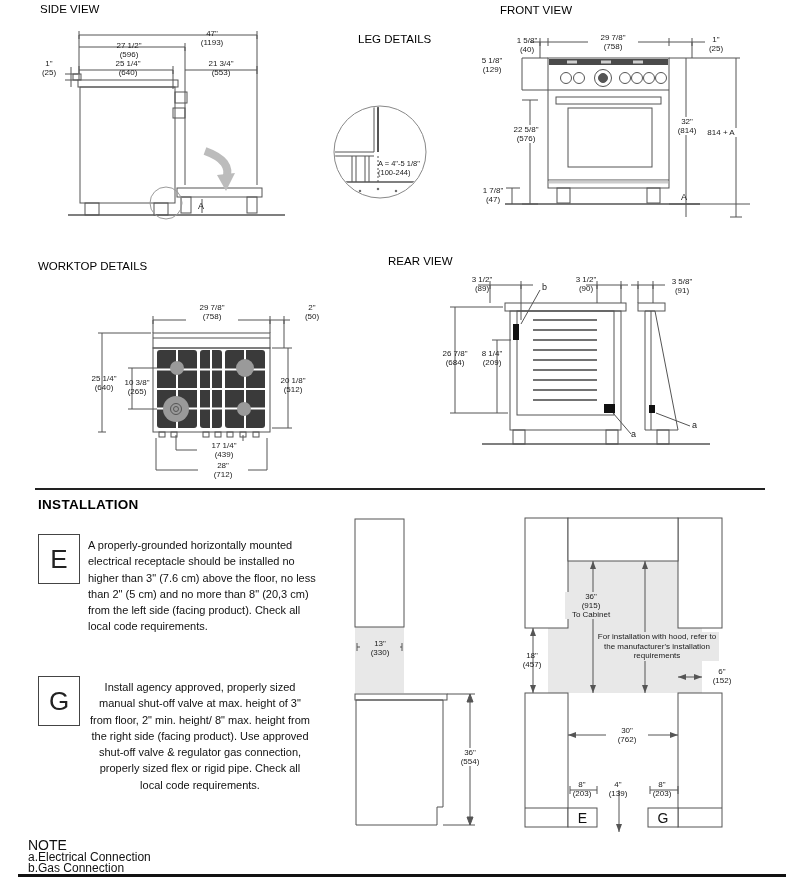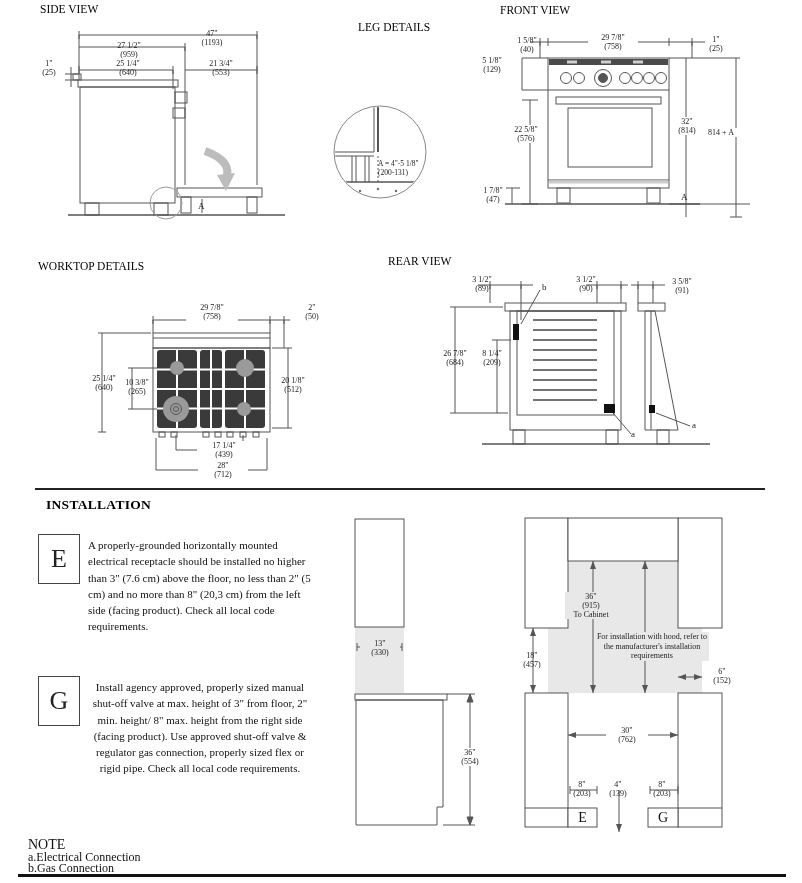--- a/index.html
+++ b/index.html
@@ -1,17 +1,17 @@
 <!DOCTYPE html>
 <html><head>
 <meta charset="utf-8">
 <style>
   html,body{margin:0;padding:0;background:#fff;}
   #page{position:relative;width:802px;height:883px;background:#fff;overflow:hidden;
-        font-family:Liberation Serif, serif;color:#111;}
+        font-family:Liberation Sans, sans-serif;color:#111;}
   .title{position:absolute;font-size:11.5px;color:#000;white-space:nowrap;}
   .dim{position:absolute;font-size:8px;line-height:9px;text-align:center;color:#1a1a1a;white-space:nowrap;}
   .dim span{display:block;}
   .dim.wbg{background:#fff;}
   .dim.gbg{background:#e8e8e8;}
   .marker{position:absolute;font-size:9px;color:#1a1a1a;}
   .heading{position:absolute;font-size:13.5px;font-weight:bold;letter-spacing:.3px;color:#000;}
   .codebox{position:absolute;width:40px;height:48px;border:1.5px solid #444;background:#fff;
            display:flex;align-items:center;justify-content:center;font-size:26px;color:#222;}
   .para{position:absolute;font-size:11px;line-height:16.3px;color:#111;}
@@ -70,37 +70,37 @@
     <path d="M 170,126 Q 198,136 191,154" stroke="#bcbcbc" stroke-width="8" fill="none"></path>
     <polygon points="182,150 200,148 191,166" fill="#bcbcbc"></polygon>
   </svg>
 
   <div class="dim" style="left:189px;top:29px;width:46px;">
     <span>47"</span>
       <span>(1193)</span>
     </div>
   <div class="dim" style="left:106px;top:41px;width:46px;">
     <span>27 1/2"</span>
-      <span>(959)</span>
+      <span>(596)</span>
     </div>
   <div class="dim" style="left:36px;top:59px;width:26px;">
     <span>1"</span>
       <span>(25)</span>
     </div>
   <div class="dim" style="left:102px;top:59px;width:52px;">
     <span>25 1/4"</span>
       <span>(640)</span>
     </div>
   <div class="dim" style="left:195px;top:59px;width:52px;">
     <span>21 3/4"</span>
       <span>(553)</span>
     </div>
   <div class="marker" style="left:198px;top:201px;">A</div>
 
-  <div class="title" style="left:358px;top:21px;">LEG DETAILS</div>
+  <div class="title" style="left:358px;top:33px;">LEG DETAILS</div>
   <svg style="left:330px;top:98px;" width="115" height="112">
     <defs>
         <clipPath id="legclip">
           <circle cx="50" cy="54" r="45"></circle>
         </clipPath>
       </defs>
     <circle cx="50" cy="54" r="46" stroke="#888" fill="none"></circle>
     <g clip-path="url(#legclip)" stroke="#555" fill="none" stroke-width="1">
       <line x1="44" y1="5" x2="44" y2="54"></line>
         <line x1="48" y1="5" x2="48" y2="54" stroke-width="2"></line>
@@ -114,21 +114,21 @@
       <line x1="4" y1="84" x2="95" y2="84" stroke-width="1.5"></line>
       <circle cx="15" cy="90" r="0.8" fill="#777"></circle>
         <circle cx="30" cy="93" r="0.8" fill="#777"></circle>
       <circle cx="48" cy="91" r="0.8" fill="#777"></circle>
         <circle cx="66" cy="93" r="0.8" fill="#777"></circle>
       <circle cx="80" cy="89" r="0.8" fill="#777"></circle>
     </g>
   </svg>
   <div class="dim" style="left:378px;top:159px;width:48px;text-align:left;font-size:7.5px;">
     <span>A = 4"-5 1/8"</span>
-      <span>(200-131)</span>
+      <span>(100-244)</span>
     </div>
 
   <div class="title" style="left:500px;top:4px;">FRONT VIEW</div>
 
   <svg style="left:470px;top:25px;" width="300" height="200">
     <g stroke="#555" fill="none" stroke-width="1">
 
       <line x1="60" y1="17" x2="235" y2="17"></line>
       <line x1="70" y1="13" x2="70" y2="21"></line>
         <line x1="78" y1="13" x2="78" y2="21"></line>
@@ -383,21 +383,21 @@
       <span>(684)</span>
     </div>
   <div class="dim" style="left:476px;top:349px;width:32px;">
     <span>8 1/4"</span>
       <span>(209)</span>
     </div>
   <div class="marker" style="left:631px;top:429px;">a</div>
   <div class="marker" style="left:692px;top:420px;">a</div>
 
   <div class="hline" style="left:35px;top:488px;width:730px;height:2px;"></div>
-  <div class="heading" style="left:38px;top:497px;margin-left:8px;">INSTALLATION</div>
+  <div class="heading" style="left:38px;top:497px;">INSTALLATION</div>
 
   <div class="codebox" style="left:38px;top:534px;">
     <span>E</span>
     </div>
   <div class="para" style="left:88px;top:537px;width:232px;">A properly-grounded horizontally mounted electrical receptacle should be installed no higher than 3" (7.6 cm) above the floor, no less than 2" (5 cm) and no more than 8" (20,3 cm) from the left side (facing product). Check all local code requirements.</div>
 
   <div class="codebox" style="left:38px;top:676px;">
     <span>G</span>
     </div>
   <div class="para" style="left:88px;top:679px;width:224px;text-align:center;">Install agency approved, properly sized manual shut-off valve at max. height of 3" from floor, 2" min. height/ 8" max. height from the right side (facing product). Use approved shut-off valve &amp; regulator gas connection, properly sized flex or rigid pipe. Check all local code requirements.</div>
@@ -467,21 +467,21 @@
         <polygon points="163,227 155,224 155,230"></polygon>
       <polygon points="104,324 101,316 107,316"></polygon>
     </g>
   </svg>
 
   <div class="dim gbg" style="left:565px;top:592px;width:52px;">
     <span>36"</span>
       <span>(915)</span>
       <span>To Cabinet</span>
     </div>
-  <div class="dim gbg" style="left:595px;top:632px;width:114px;white-space:normal;line-height:9.5px;">For installation with hood, refer to the manufacturer's installation requirements</div>
+  <div class="dim gbg" style="left:595px;top:632px;width:124px;white-space:normal;line-height:9.5px;">For installation with hood, refer to the manufacturer's installation requirements</div>
   <div class="dim" style="left:517px;top:651px;width:30px;">
     <span>18"</span>
       <span>(457)</span>
     </div>
   <div class="dim" style="left:704px;top:667px;width:36px;">
     <span>6"</span>
       <span>(152)</span>
     </div>
   <div class="dim wbg" style="left:606px;top:726px;width:42px;">
     <span>30"</span>

